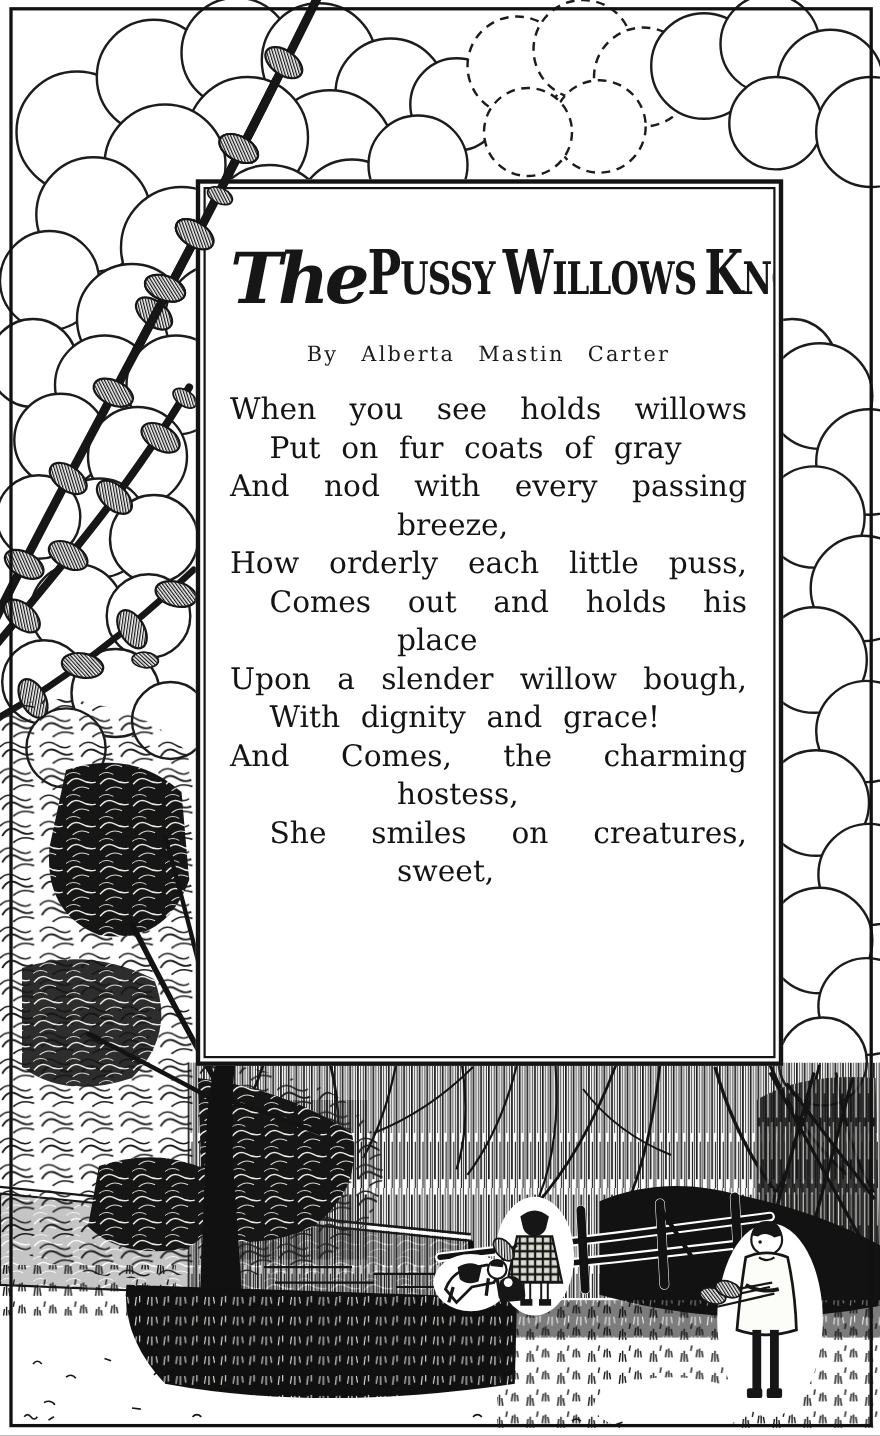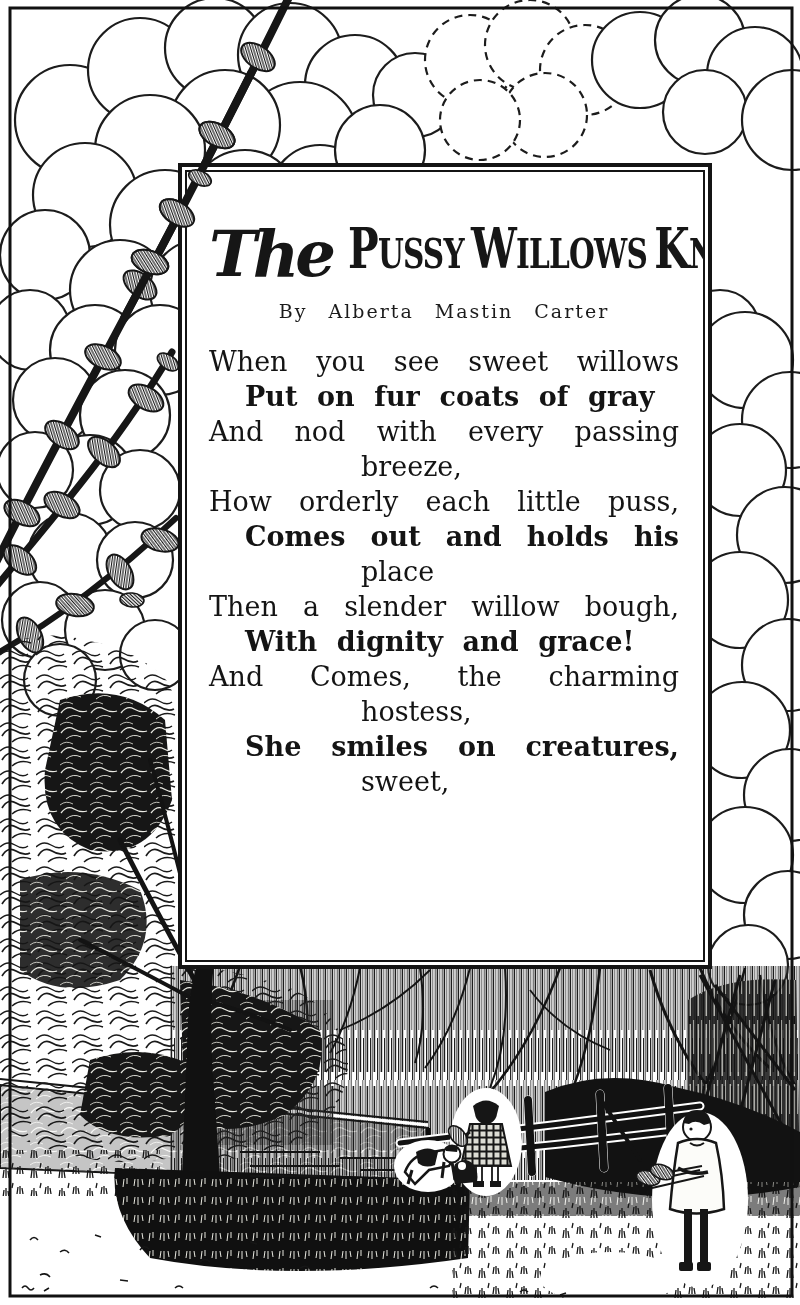--- a/index.html
+++ b/index.html
@@ -8,32 +8,32 @@
   .art{position:absolute;left:0;top:0;z-index:0;}
   .corner-overlay{position:absolute;left:120px;top:70px;z-index:3;pointer-events:none;}
 
   
   .poem-box{position:absolute;left:178px;top:163px;width:534px;height:806px;
             background:#ffffff;border:4px solid #141414;box-sizing:border-box;z-index:2;}
   .poem-inner{position:absolute;left:3px;top:3px;right:3px;bottom:3px;border:2px solid #141414;
               padding:36px 24px 0 22px;box-sizing:border-box;overflow:hidden;}
   .title{ text-align:center; white-space:nowrap; color:#161616; height:92px; }
   .t-script{font-family:"DejaVu Serif",serif;font-style:italic;font-weight:700;
-            font-size:64px;letter-spacing:-4px;position:relative;top:8px;margin-right:16px;}
+            font-size:64px;letter-spacing:-4px;position:relative;top:8px;margin-right:2px;}
   .t-caps{display:inline-block;transform:scaleX(.8) scaleY(1.1);transform-origin:0 76%;
           font-weight:700;letter-spacing:-1px;white-space:nowrap;}
   .tw{text-transform:uppercase;font-size:37px;margin-left:9px;}
   .tw:first-child{margin-left:0;}
   .tl{font-size:51px;}
   .byline{text-align:center;color:#1b1b1b;font-size:19px;letter-spacing:2px;
-          word-spacing:13px;margin-top:0;}
+          word-spacing:13px;margin-top:11px;}
   .poem{margin-top:22px;color:#141414;font-size:27px;line-height:35px;}
   .pl{width:100%;box-sizing:border-box;word-spacing:.38em;}
   .pl.just{text-align:justify;text-align-last:justify;word-spacing:normal;}
-  .ind1{padding-left:36px;font-weight:bold;}
+  .ind1{padding-left:36px;}
   .ind2{padding-left:152px;}
 </style>
 </head>
 <body>
 
 <div class="page">
 
 <svg class="art" width="800" height="1305" viewBox="0 0 800 1305">
 <defs>
   <pattern id="hatch" width="5" height="5" patternUnits="userSpaceOnUse" patternTransform="rotate(38)">
@@ -315,28 +315,28 @@
 <rect x="10" y="8" width="782" height="1288" fill="none" stroke="#111111" stroke-width="3"></rect>
 </svg>
 
 <div class="poem-box">
   <div class="poem-inner">
     <div class="title">
       <span class="t-script">The</span><span class="t-caps" id="title-caps"><span class="tw"><span class="tl">P</span>ussy</span><span class="tw"><span class="tl">W</span>illows</span><span class="tw"><span class="tl">K</span>now</span></span>
     </div>
     <div class="byline">By Alberta Mastin Carter</div>
     <div class="poem" id="poem-lines">
-          <div class="pl just">When you see sweet willows</div>
+          <div class="pl just">When you see holds willows</div>
           <div class="pl ind1">Put on fur coats of gray</div>
           <div class="pl just">And nod with every passing</div>
           <div class="pl ind2">breeze,</div>
           <div class="pl just">How orderly each little puss,</div>
           <div class="pl just ind1">Comes out and holds his</div>
           <div class="pl ind2">place</div>
-          <div class="pl just">Then a slender willow bough,</div>
+          <div class="pl just">Upon a slender willow bough,</div>
           <div class="pl ind1">With dignity and grace!</div>
           <div class="pl just">And Comes, the charming</div>
           <div class="pl ind2">hostess,</div>
           <div class="pl just ind1">She smiles on creatures,</div>
           <div class="pl ind2">sweet,</div>
         </div>
   </div>
 </div>
 
 <svg class="corner-overlay" width="210" height="250" viewBox="120 70 210 250">

